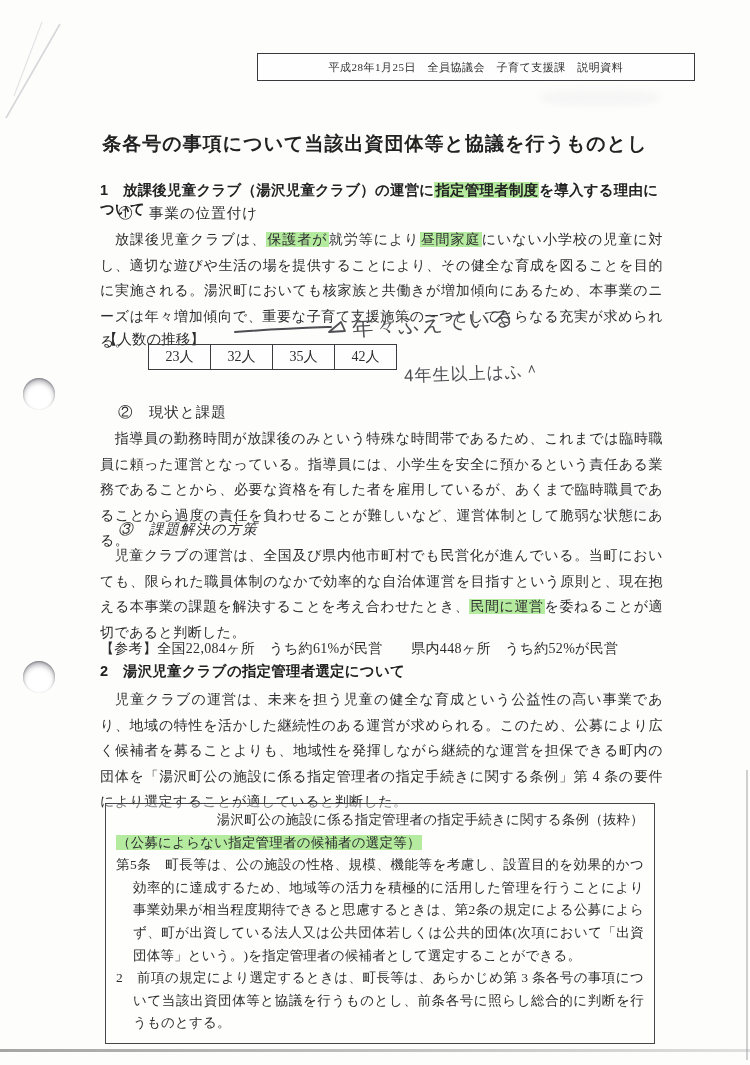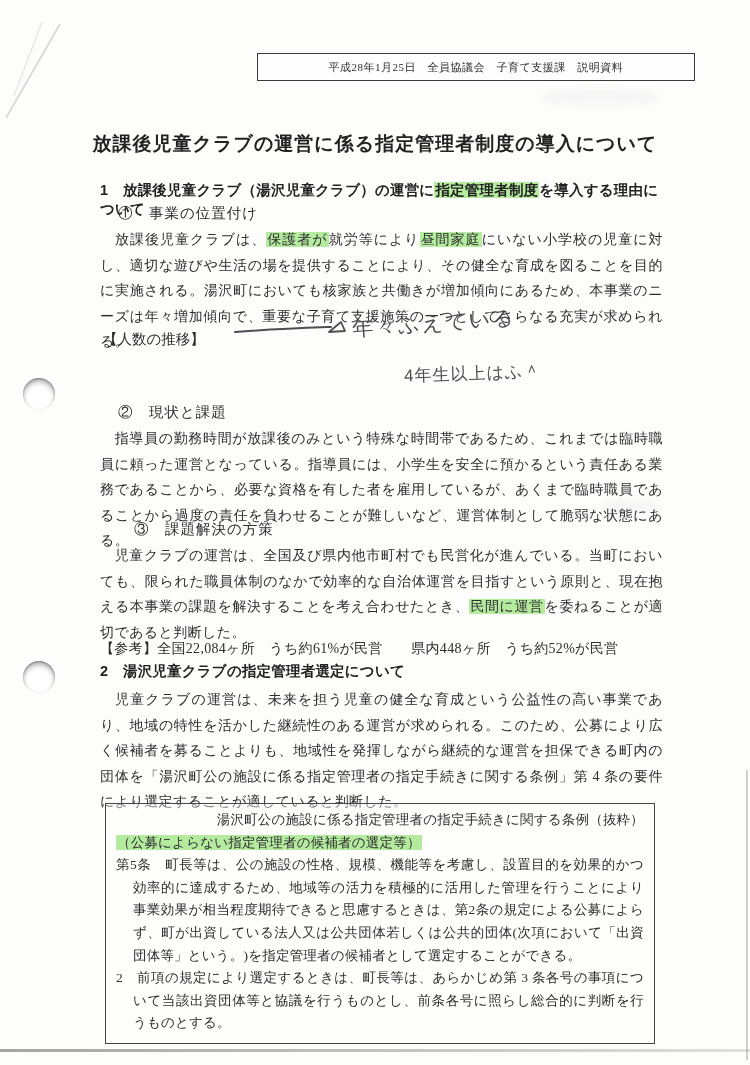--- a/index.html
+++ b/index.html
@@ -85,21 +85,21 @@
 <div class="abs hole" style="left:23px;top:661px;"></div>
 <div class="abs bottom-scan-edge"></div>
 <div class="abs right-scan-edge"></div>
 <div class="abs smudge" style="left:540px;top:90px;width:120px;height:16px;"></div>
 <div class="abs smudge" style="left:600px;top:500px;width:60px;height:14px;"></div>
 
 <div class="abs header-box">
   <span>平成28年1月25日　全員協議会　子育て支援課　説明資料</span>
 </div>
 
-<div class="abs doc-title">放課後児童クラブの運営に係る指定管理者制度の導入について</div>
+<div class="abs doc-title">条各号の事項について当該出資団体等と協議を行うものとし</div>
 
 <div class="abs sec-heading" style="left:100px;top:181px;width:566px;">
   <span>1　放課後児童クラブ（湯沢児童クラブ）の運営に</span><span class="hl">指定管理者制度</span><span>を導入する理由について</span>
 </div>
 
 <div class="abs sub-heading" style="left:118px;top:204px;">①　事業の位置付け</div>
 
 <div class="abs para" style="left:100px;top:227px;width:563px;">
   <span>　放課後児童クラブは、</span><span class="hl">保護者が</span><span>就労等により</span><span class="hl">昼間家庭</span><span>にいない小学校の児童に対し、適切な遊びや生活の場を提供することにより、その健全な育成を図ることを目的に実施される。湯沢町においても核家族と共働きが増加傾向にあるため、本事業のニーズは年々増加傾向で、重要な子育て支援施策の一つとしてさらなる充実が求められる。</span>
 </div>
@@ -107,29 +107,35 @@
 <div class="abs" style="left:103px;top:330px;font-size:14.5px;">【人数の推移】</div>
 
 <svg class="abs" style="left:233px;top:316px;" width="120" height="24" viewBox="0 0 120 24">
   <path d="M2 16 C 40 13, 70 12, 98 11" stroke="#4d4d52" stroke-width="2" fill="none" stroke-linecap="round"></path>
   <path d="M96 16 L108 6 L112 15 Z" stroke="#4d4d52" stroke-width="1.8" fill="none" stroke-linejoin="round"></path>
 </svg>
 <div class="abs hand hand-growth">年々ふえている</div>
 
 <table class="abs count-table" style="left:148px;top:344px;">
   <tbody>
+  <tr>
+    <td>23人</td>
+    <td>32人</td>
+    <td>35人</td>
+    <td>42人</td>
+  </tr>
 </tbody>
   </table>
 
 <div class="abs hand hand-grade">4年生以上はふ＾</div>
 
 <div class="abs sub-heading" style="left:118px;top:403px;">②　現状と課題</div>
 <div class="abs para" style="left:100px;top:426px;width:563px;">　指導員の勤務時間が放課後のみという特殊な時間帯であるため、これまでは臨時職員に頼った運営となっている。指導員には、小学生を安全に預かるという責任ある業務であることから、必要な資格を有した者を雇用しているが、あくまで臨時職員であることから過度の責任を負わせることが難しいなど、運営体制として脆弱な状態にある。</div>
 
-<div class="abs sub-heading" style="left:134px;top:520px;">③　課題解決の方策</div>
+<div class="abs sub-heading" style="left:118px;top:520px;font-style:italic;">③　課題解決の方策</div>
 <div class="abs para" style="left:100px;top:543px;width:563px;">
   <span>　児童クラブの運営は、全国及び県内他市町村でも民営化が進んでいる。当町においても、限られた職員体制のなかで効率的な自治体運営を目指すという原則と、現在抱える本事業の課題を解決することを考え合わせたとき、</span><span class="hl">民間に運営</span><span>を委ねることが適切であると判断した。</span>
 </div>
 
 <div class="abs" style="left:100px;top:629px;width:563px;font-size:14px;letter-spacing:.3px;margin-top:11px;">【参考】全国22,084ヶ所　うち約61%が民営　　県内448ヶ所　うち約52%が民営</div>
 
 <div class="abs sec-heading" style="left:100px;top:662px;width:566px;">2　湯沢児童クラブの指定管理者選定について</div>
 <div class="abs para" style="left:100px;top:687px;width:563px;">　児童クラブの運営は、未来を担う児童の健全な育成という公益性の高い事業であり、地域の特性を活かした継続性のある運営が求められる。このため、公募により広く候補者を募ることよりも、地域性を発揮しながら継続的な運営を担保できる町内の団体を「湯沢町公の施設に係る指定管理者の指定手続きに関する条例」第 4 条の要件により選定することが適していると判断した。</div>
 
 <div class="abs ord-box">

